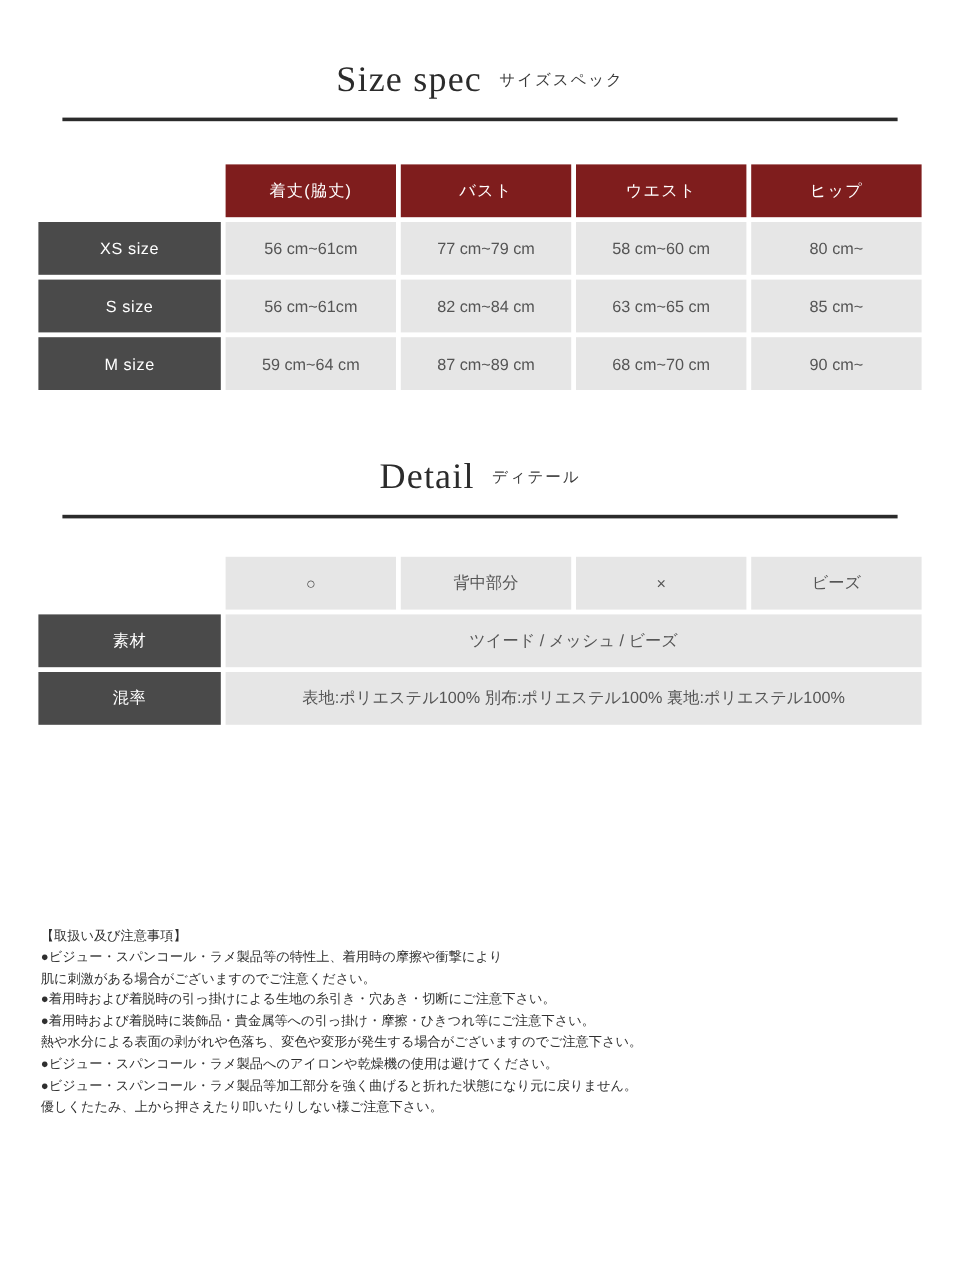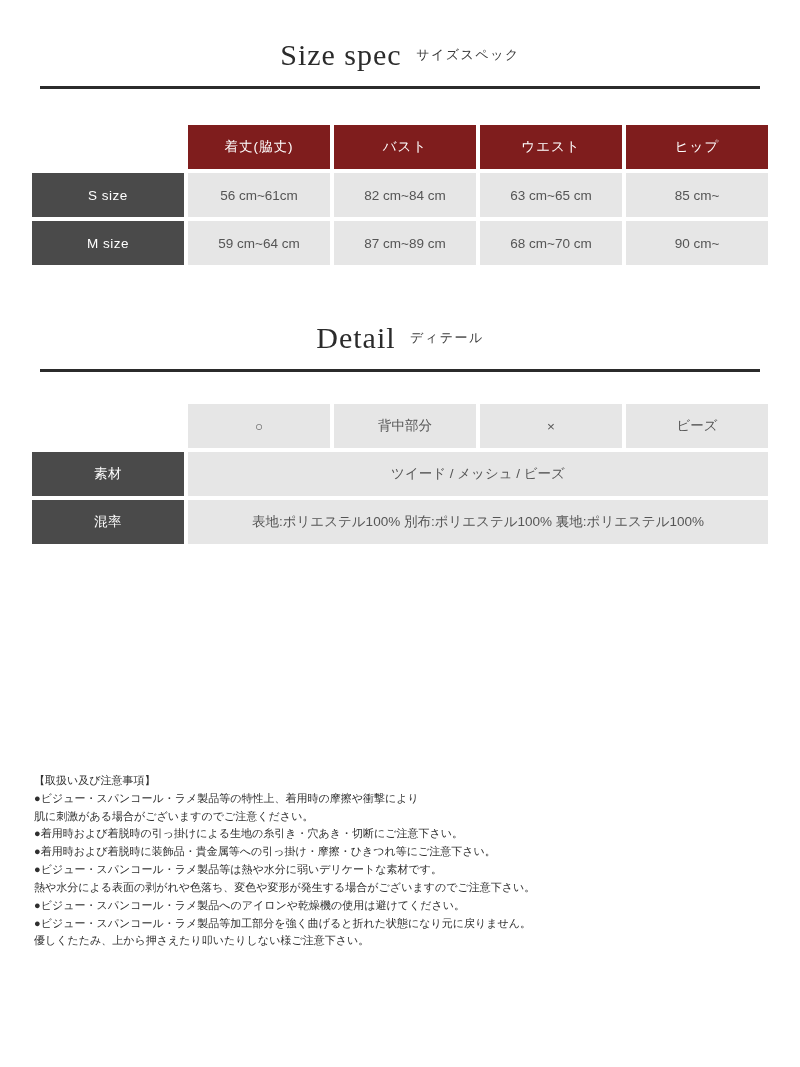--- a/index.html
+++ b/index.html
@@ -13,21 +13,21 @@
     height: 1067px;
     font-family: "Liberation Sans", sans-serif;
     color: #333333;
     position: relative;
     overflow: hidden;
   }
 
   .page {
     width: 800px;
     height: 1067px;
-    padding: 0;
+    padding: 12px;
     position: relative;
   }
 
   
   .section-head {
     text-align: center;
     padding-top: 38px;
   }
   .section-head .en {
     font-family: "Liberation Serif", serif;
@@ -125,20 +125,27 @@
       </colgroup>
       <tbody>
           <tr>
         <td class="corner"></td>
         <td class="hdr">着丈(脇丈)</td>
         <td class="hdr">バスト</td>
         <td class="hdr">ウエスト</td>
         <td class="hdr">ヒップ</td>
       </tr>
       <tr>
+        <td class="rowhdr">XS size</td>
+        <td class="cell">56 cm~61cm</td>
+        <td class="cell">77 cm~79 cm</td>
+        <td class="cell">58 cm~60 cm</td>
+        <td class="cell">80 cm~</td>
+      </tr>
+      <tr>
         <td class="rowhdr">S size</td>
         <td class="cell">56 cm~61cm</td>
         <td class="cell">82 cm~84 cm</td>
         <td class="cell">63 cm~65 cm</td>
         <td class="cell">85 cm~</td>
       </tr>
       <tr>
         <td class="rowhdr">M size</td>
         <td class="cell">59 cm~64 cm</td>
         <td class="cell">87 cm~89 cm</td>
@@ -183,20 +190,19 @@
     </tbody>
       </table>
   </div>
 
   <div class="notes">
     <div class="title">【取扱い及び注意事項】</div>
     <div>●ビジュー・スパンコール・ラメ製品等の特性上、着用時の摩擦や衝撃により</div>
     <div>肌に刺激がある場合がございますのでご注意ください。</div>
     <div>●着用時および着脱時の引っ掛けによる生地の糸引き・穴あき・切断にご注意下さい。</div>
     <div>●着用時および着脱時に装飾品・貴金属等への引っ掛け・摩擦・ひきつれ等にご注意下さい。</div>
-    <div>●ビジュー・スパンコール・ラメ製品等は熱や水分に弱いデリケートな素材です。</div>
     <div>熱や水分による表面の剥がれや色落ち、変色や変形が発生する場合がございますのでご注意下さい。</div>
     <div>●ビジュー・スパンコール・ラメ製品へのアイロンや乾燥機の使用は避けてください。</div>
     <div>●ビジュー・スパンコール・ラメ製品等加工部分を強く曲げると折れた状態になり元に戻りません。</div>
     <div>優しくたたみ、上から押さえたり叩いたりしない様ご注意下さい。</div>
   </div>
 
 </div>
 
 </body></html>

